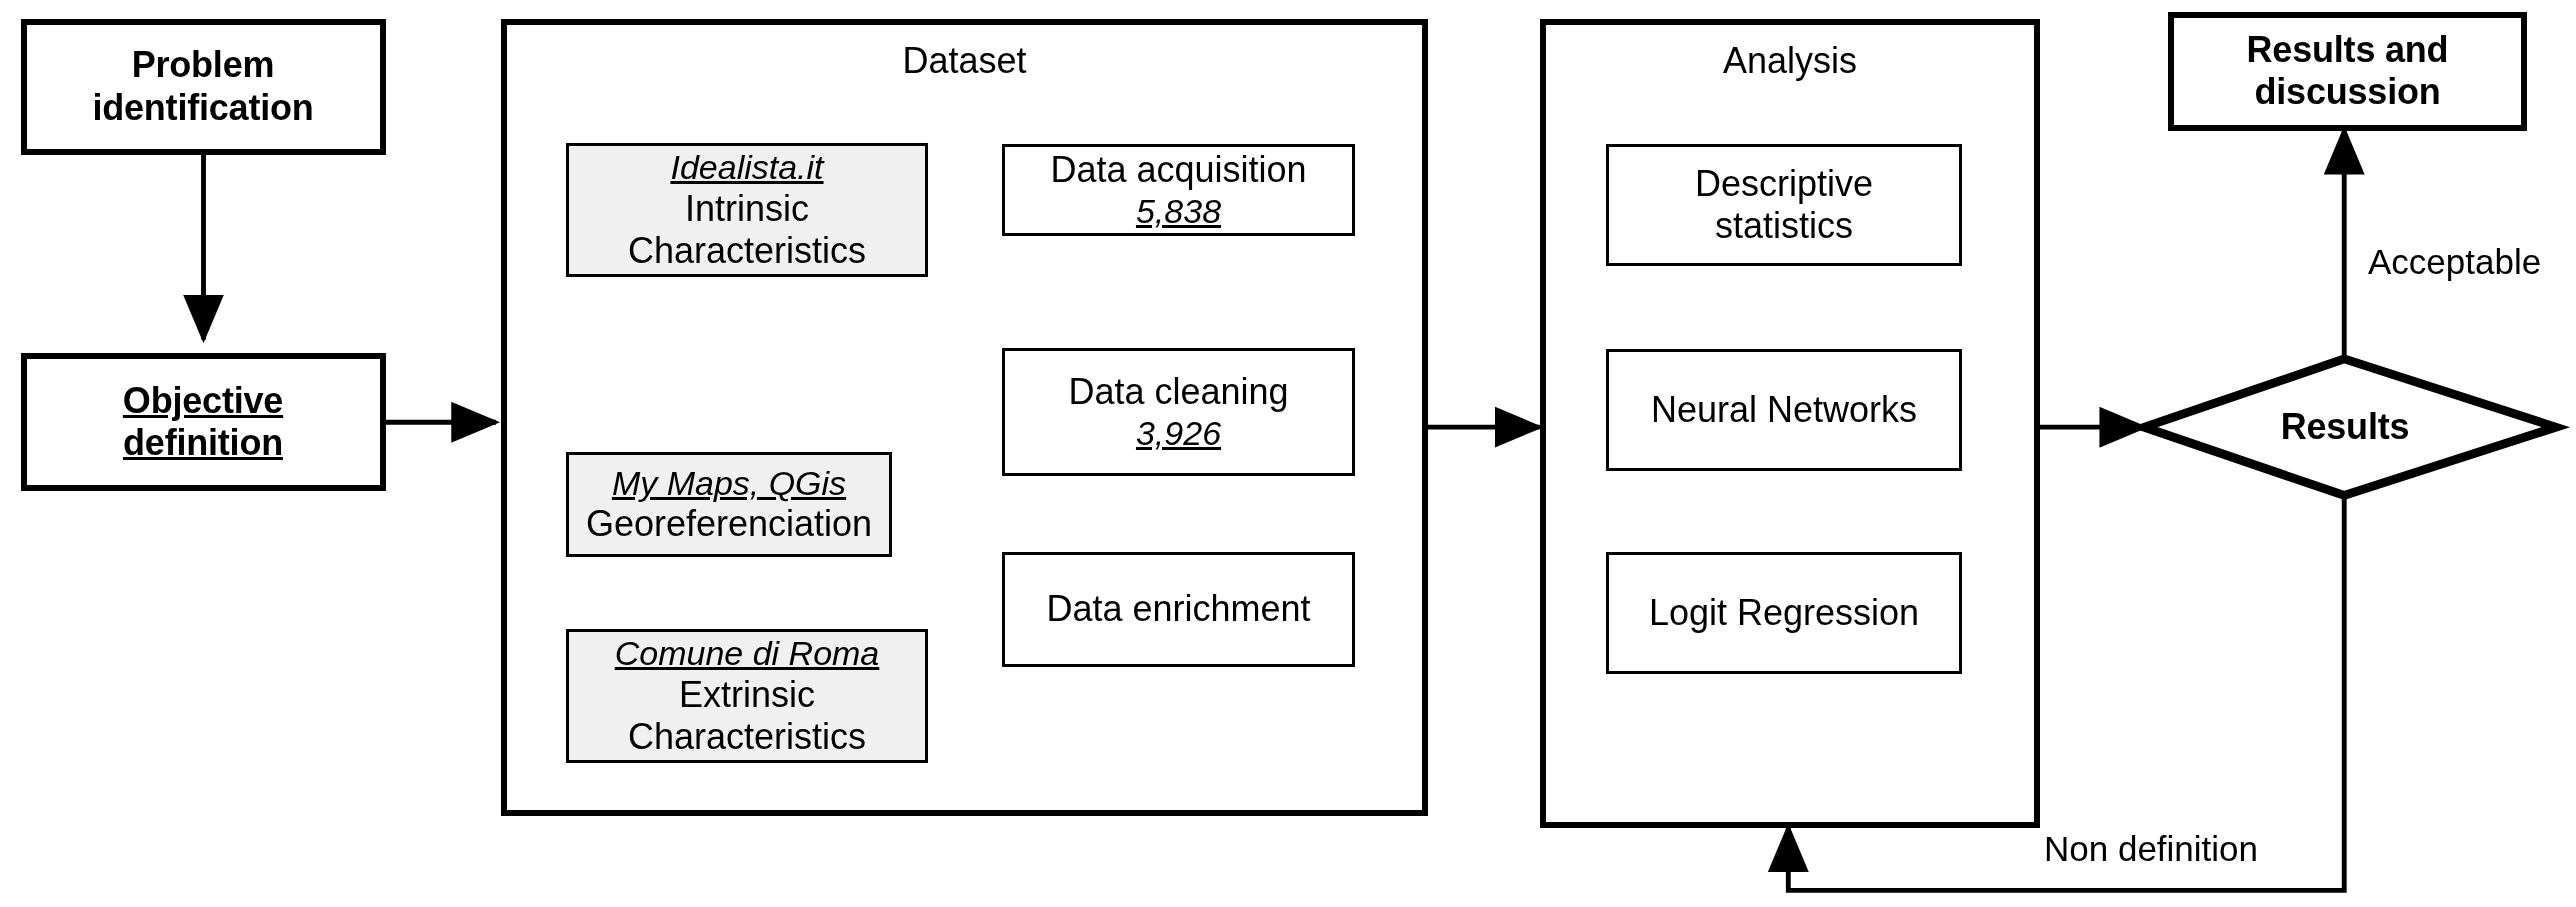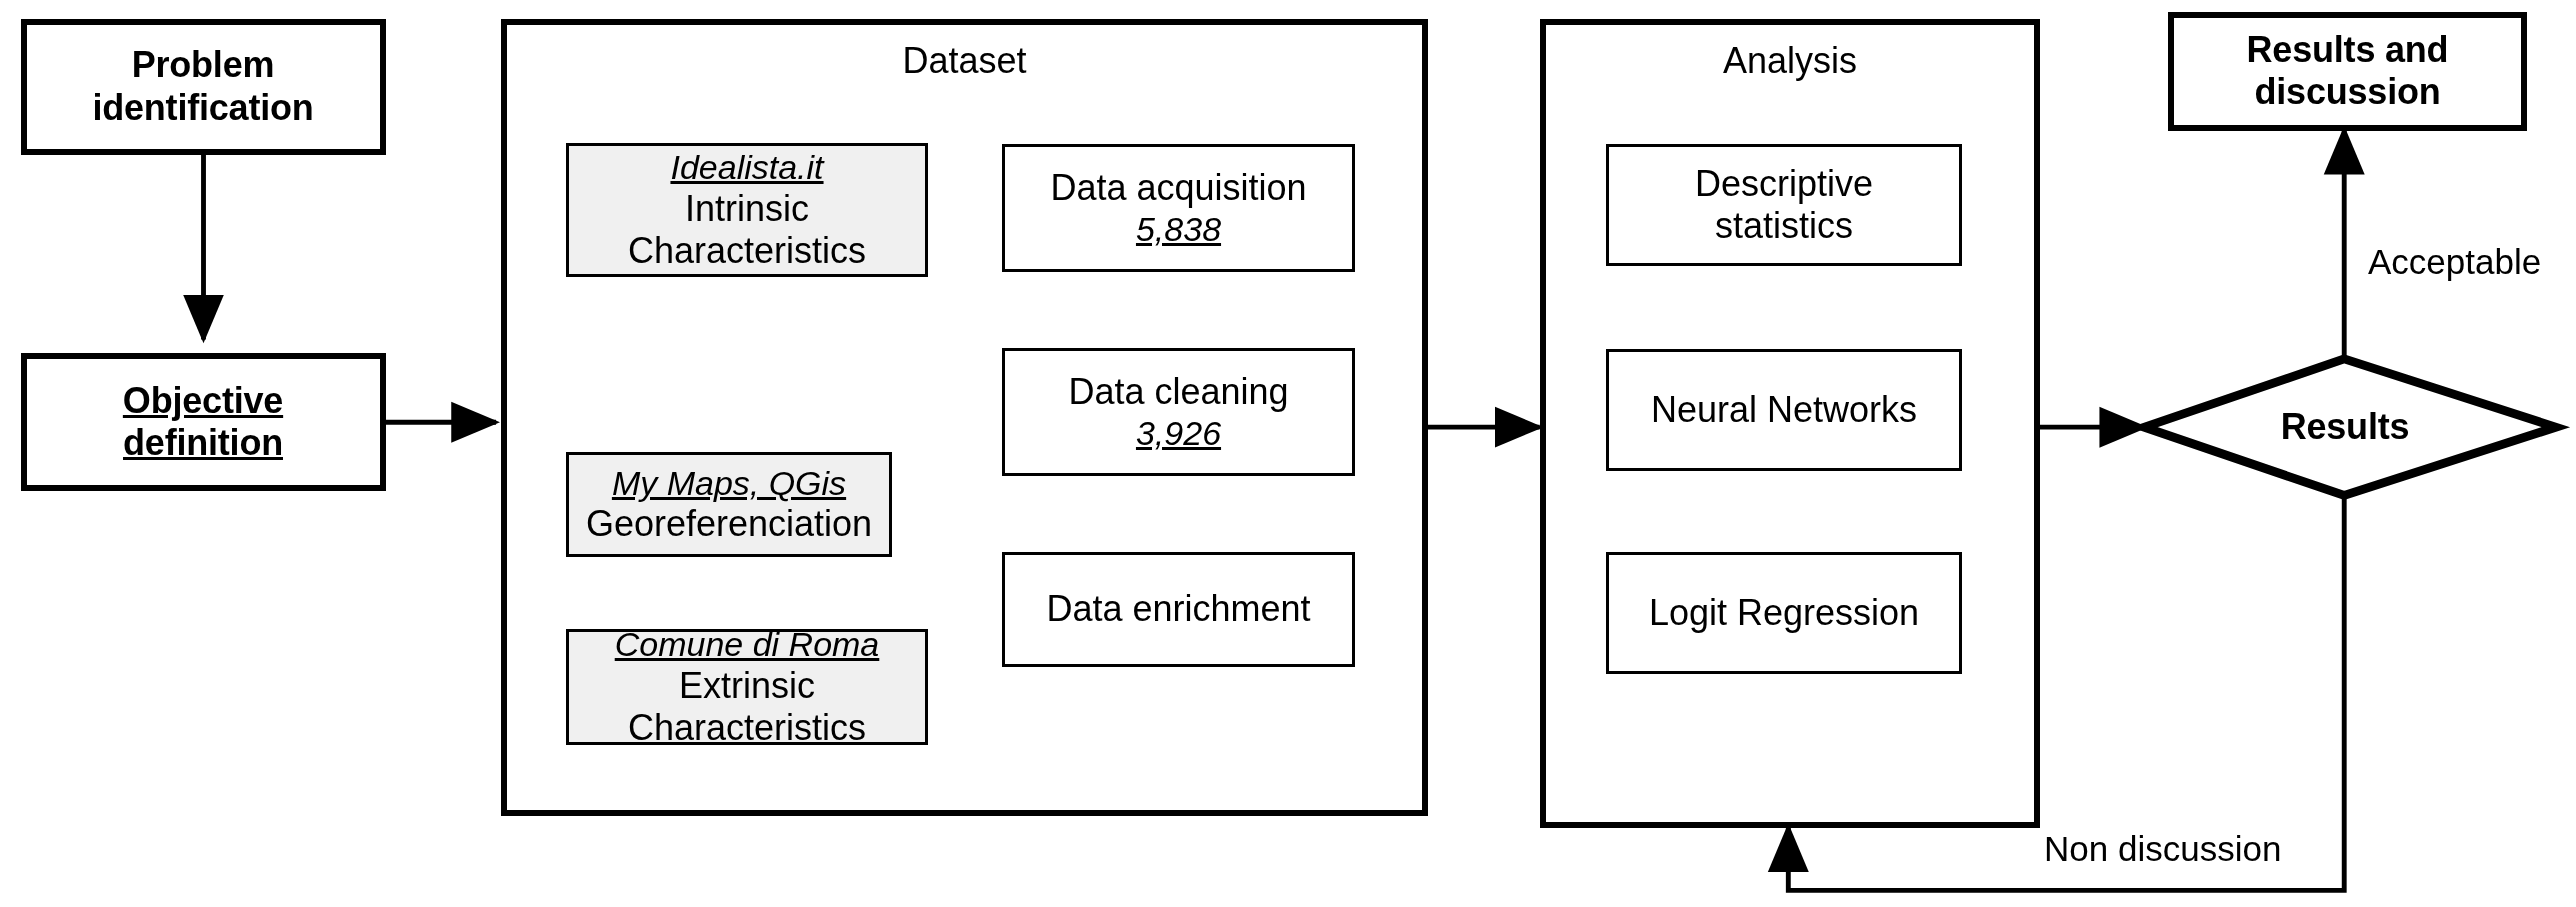--- a/index.html
+++ b/index.html
@@ -136,40 +136,40 @@
   <div class="node node-group" style="left:501px; top:18.5px; width:927px; height:797px;">
     <span class="group-title">Dataset</span>
   </div>
 
   <div class="node node-source" style="left:566px; top:143px; width:362px; height:134px;">
     <span class="italic-label">Idealista.it</span>
     <span class="plain-label">Intrinsic</span>
     <span class="plain-label">Characteristics</span>
   </div>
 
-  <div class="node node-thin" style="left:1002px; top:144px; width:353px; height:128px;align-items:center;">
+  <div class="node node-thin" style="left:1002px; top:144px; width:353px; height:92px;align-items:center;">
     <span class="plain-label">Data acquisition</span>
     <span class="italic-label">5,838</span>
   </div>
 
   <div class="node node-thin" style="left:1002px; top:348px; width:353px; height:128px;">
     <span class="plain-label">Data cleaning</span>
     <span class="italic-label">3,926</span>
   </div>
 
   <div class="node node-thin" style="left:1002px; top:552px; width:353px; height:115px;">
     <span class="plain-label">Data enrichment</span>
   </div>
 
   <div class="node node-source" style="left:566px; top:452px; width:326px; height:105px;">
     <span class="italic-label">My Maps, QGis</span>
     <span class="plain-label">Georeferenciation</span>
   </div>
 
-  <div class="node node-source" style="left:566px; top:629px; width:362px; height:116px;">
+  <div class="node node-source" style="left:566px; top:629px; width:362px; height:134px;">
     <span class="italic-label">Comune di Roma</span>
     <span class="plain-label">Extrinsic</span>
     <span class="plain-label">Characteristics</span>
   </div>
 
   <div class="node node-group" style="left:1540px; top:18.5px; width:500px; height:809px;">
     <span class="group-title">Analysis</span>
   </div>
 
   <div class="node node-thin" style="left:1606px; top:144px; width:356px; height:122px;">
@@ -189,16 +189,16 @@
     <span class="bold-label">Results</span>
   </div>
 
   <div class="node node-heavy" style="left:2168px; top:11.7px; width:359px; height:119px;">
     <span class="bold-label">Results and</span>
     <span class="bold-label">discussion</span>
   </div>
 
   <div class="edge-label" style="left:2368px; top:242px;">Acceptable</div>
 
-  <div class="edge-label" style="left:2044px; top:829px;">Non discussion</div>
+  <div class="edge-label" style="left:2044px; top:829px;">Non definition</div>
 
 </div>
 
 
 </body></html>

